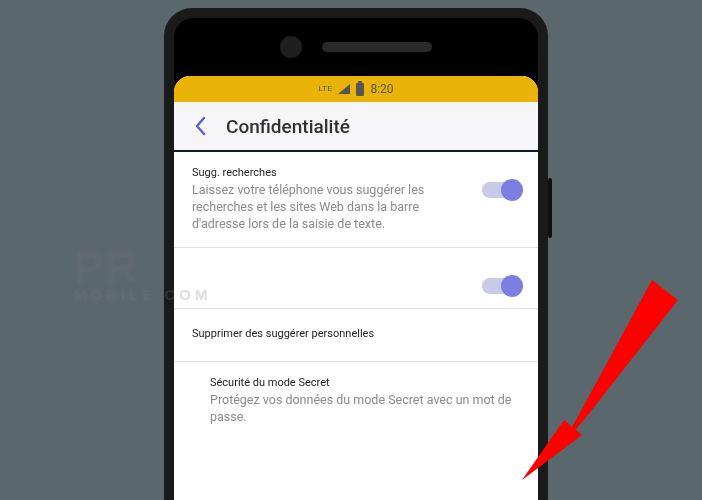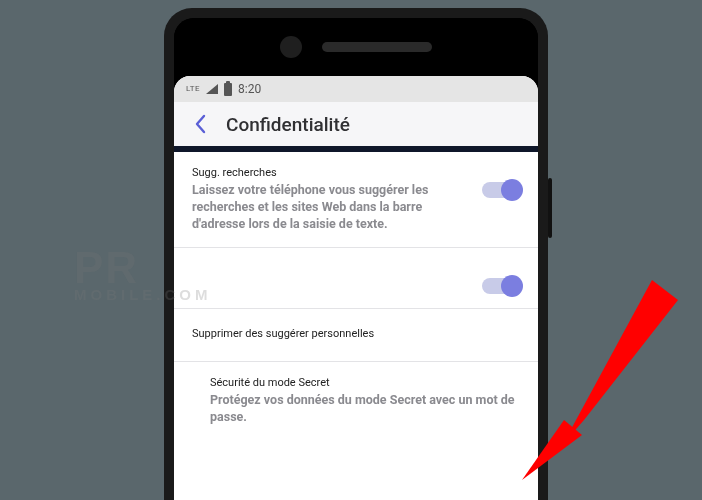--- a/index.html
+++ b/index.html
@@ -58,24 +58,24 @@
     top: 58px;
     left: 0; right: 0; bottom: 0;
     background: #fff;
     border-top-left-radius: 16px;
     border-top-right-radius: 16px;
     overflow: hidden;
   }
   
   .statusbar {
     height: 26px;
-    background: #e5e5e5;
+    background: #eab308;
     display: flex;
     align-items: center;
-    justify-content: flex-start;
+    justify-content: center;
     gap: 6px;
     padding: 0 12px;
     font-size: 12px;
     color: #555;
   }
   .sb-lte { font-size: 8px; line-height: 8px; letter-spacing: 0.5px; text-align: right; }
   .sb-signal {
     width: 0; height: 0;
     border-style: solid;
     border-width: 0 0 10px 12px;
@@ -95,21 +95,21 @@
     background: #555;
     border-radius: 1px 1px 0 0;
   }
   
   .appbar {
     height: 50px;
     background: #f6f6f8;
     display: flex;
     align-items: center;
     padding: 0 10px;
-    border-bottom: 6px solid #0f172a;
+    border-bottom: 2px solid #0f172a;
   }
   .back {
     width: 32px; height: 32px;
     display: flex; align-items: center; justify-content: center;
     cursor: pointer;
   }
   .back svg { width: 14px; height: 20px; }
   .appbar-title {
     font-size: 19px;
     color: #303033;
@@ -129,21 +129,20 @@
   .item-text { flex: 1; }
   .item-title {
     font-size: 11px;
     color: #222;
     margin-bottom: 3px;
   }
   .item-sub {
     font-size: 12.5px;
     color: #8a8a8f;
     line-height: 1.35;
-    font-weight: bold;
   }
   .toggle {
     width: 38px; height: 16px;
     background: #c8cbe8;
     border-radius: 10px;
     position: relative;
     margin-top: 16px;
     flex-shrink: 0;
   }
   .toggle::after {

